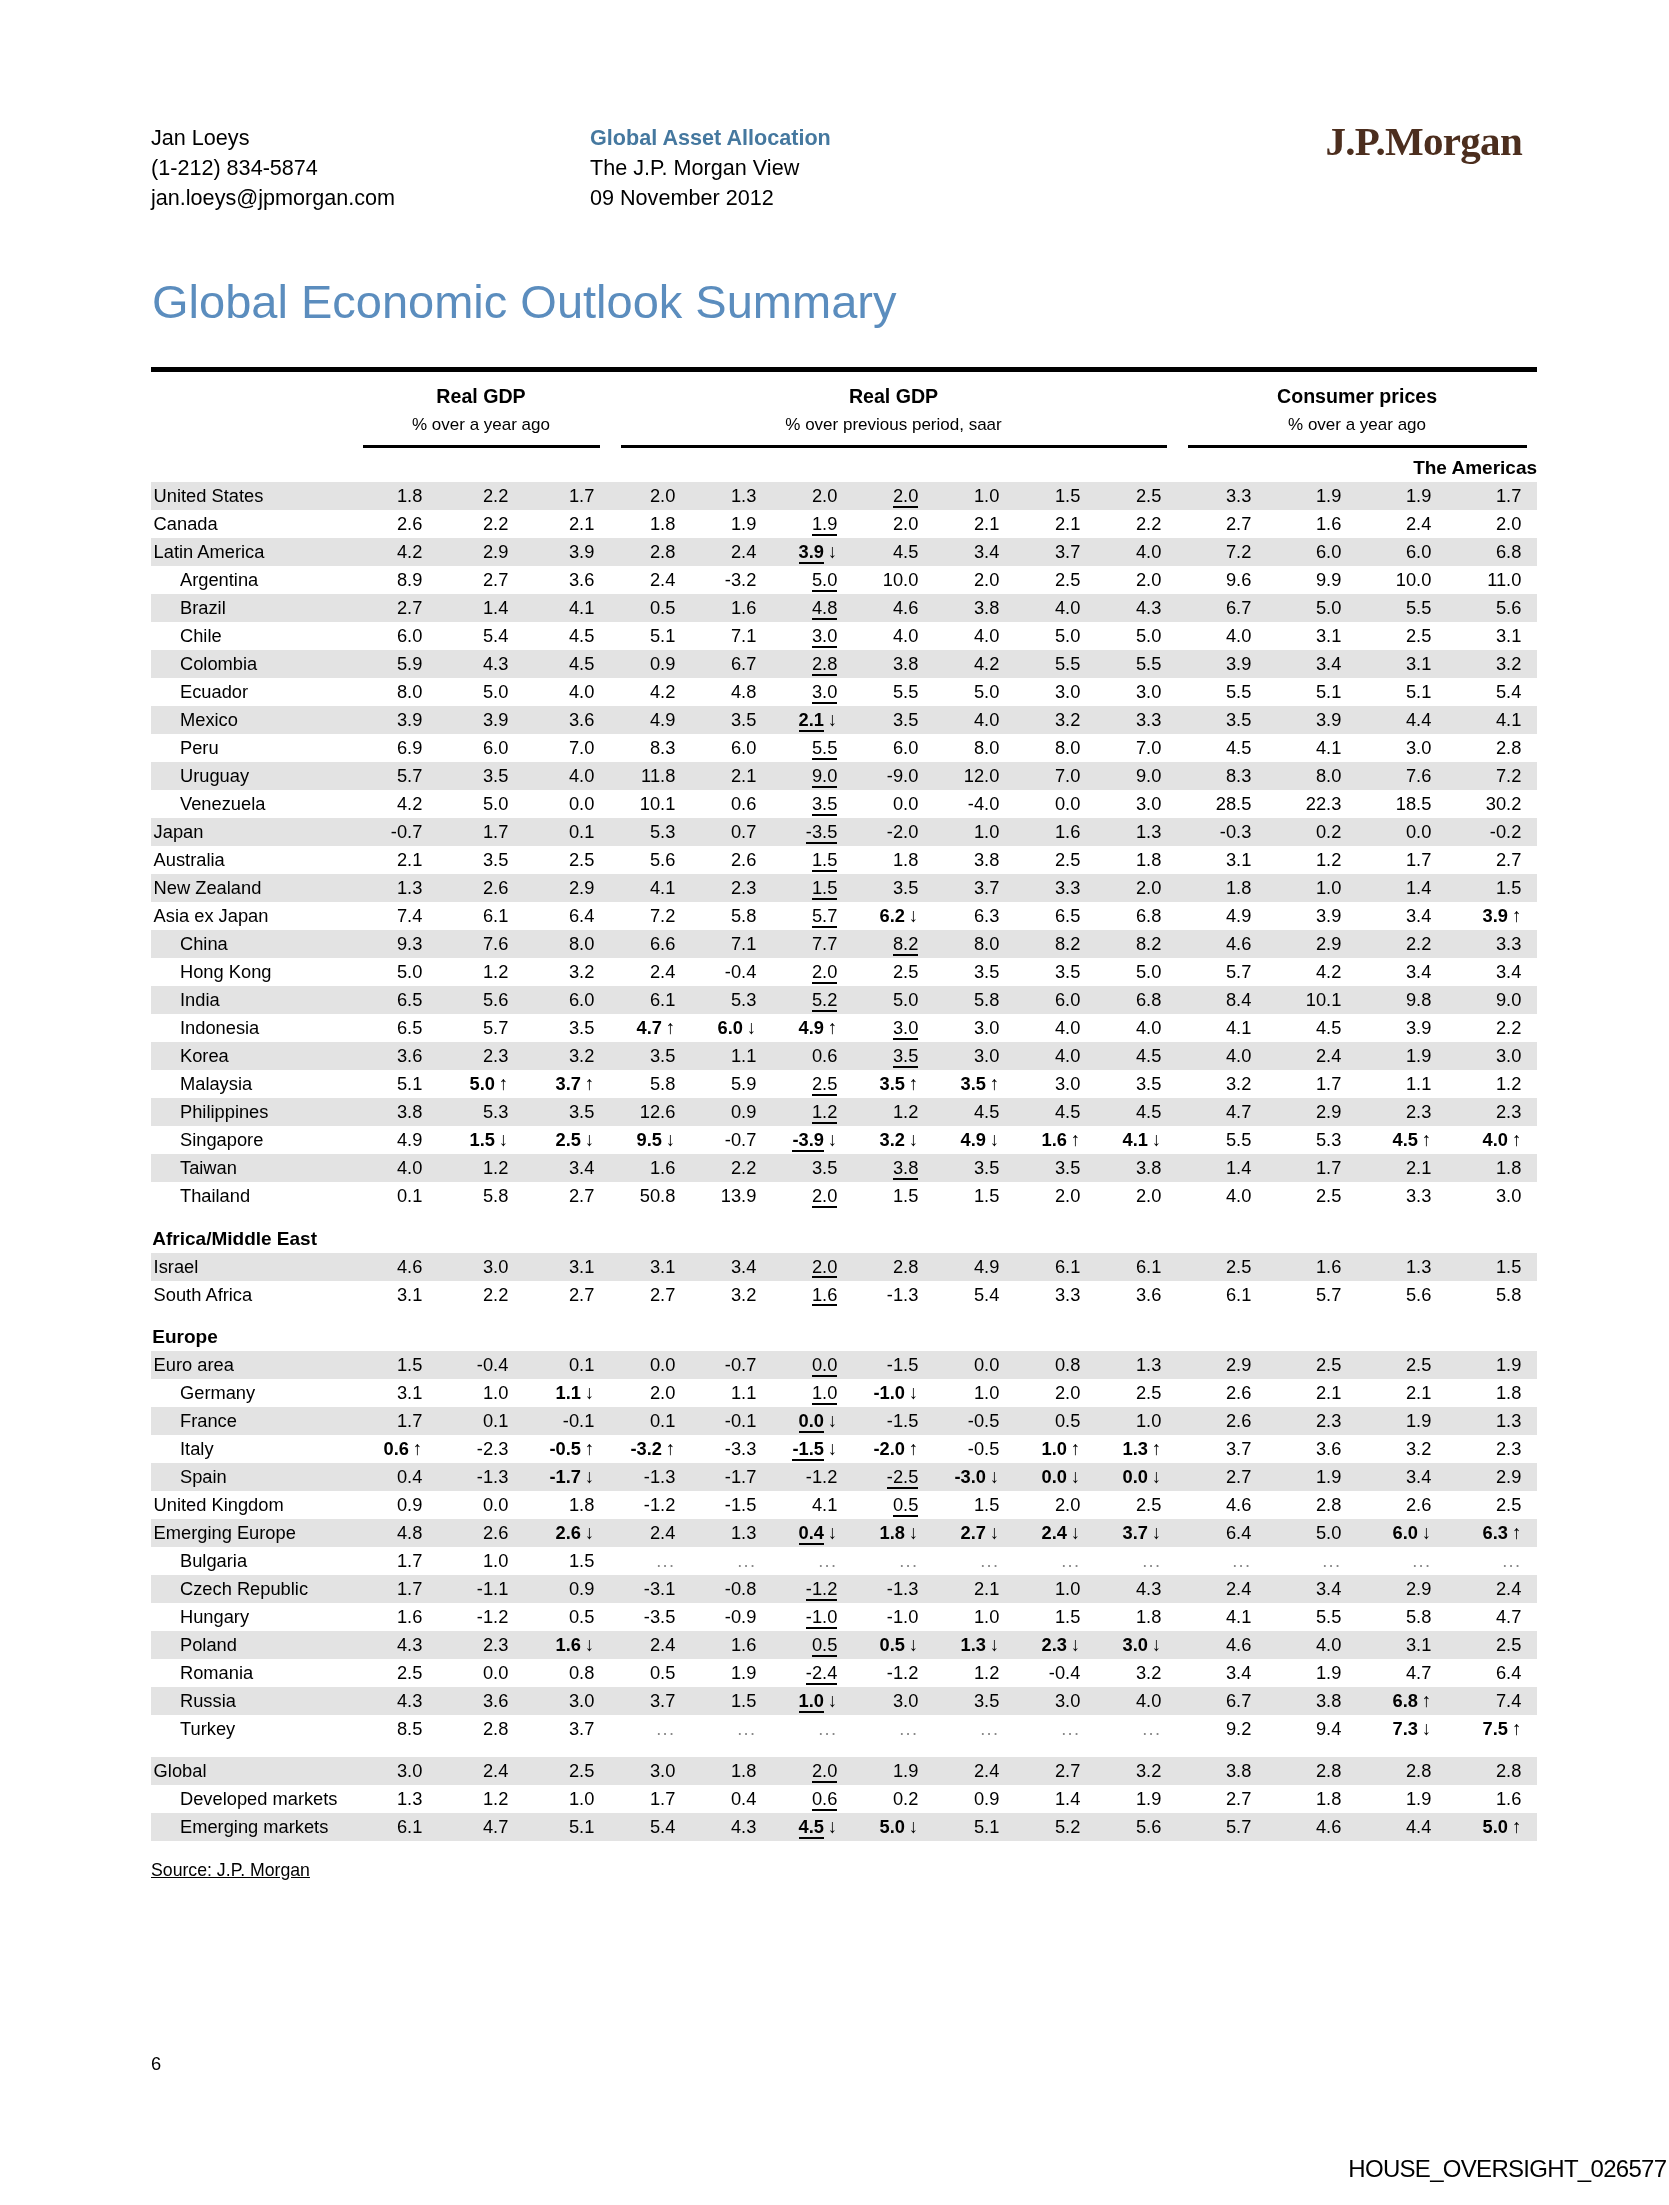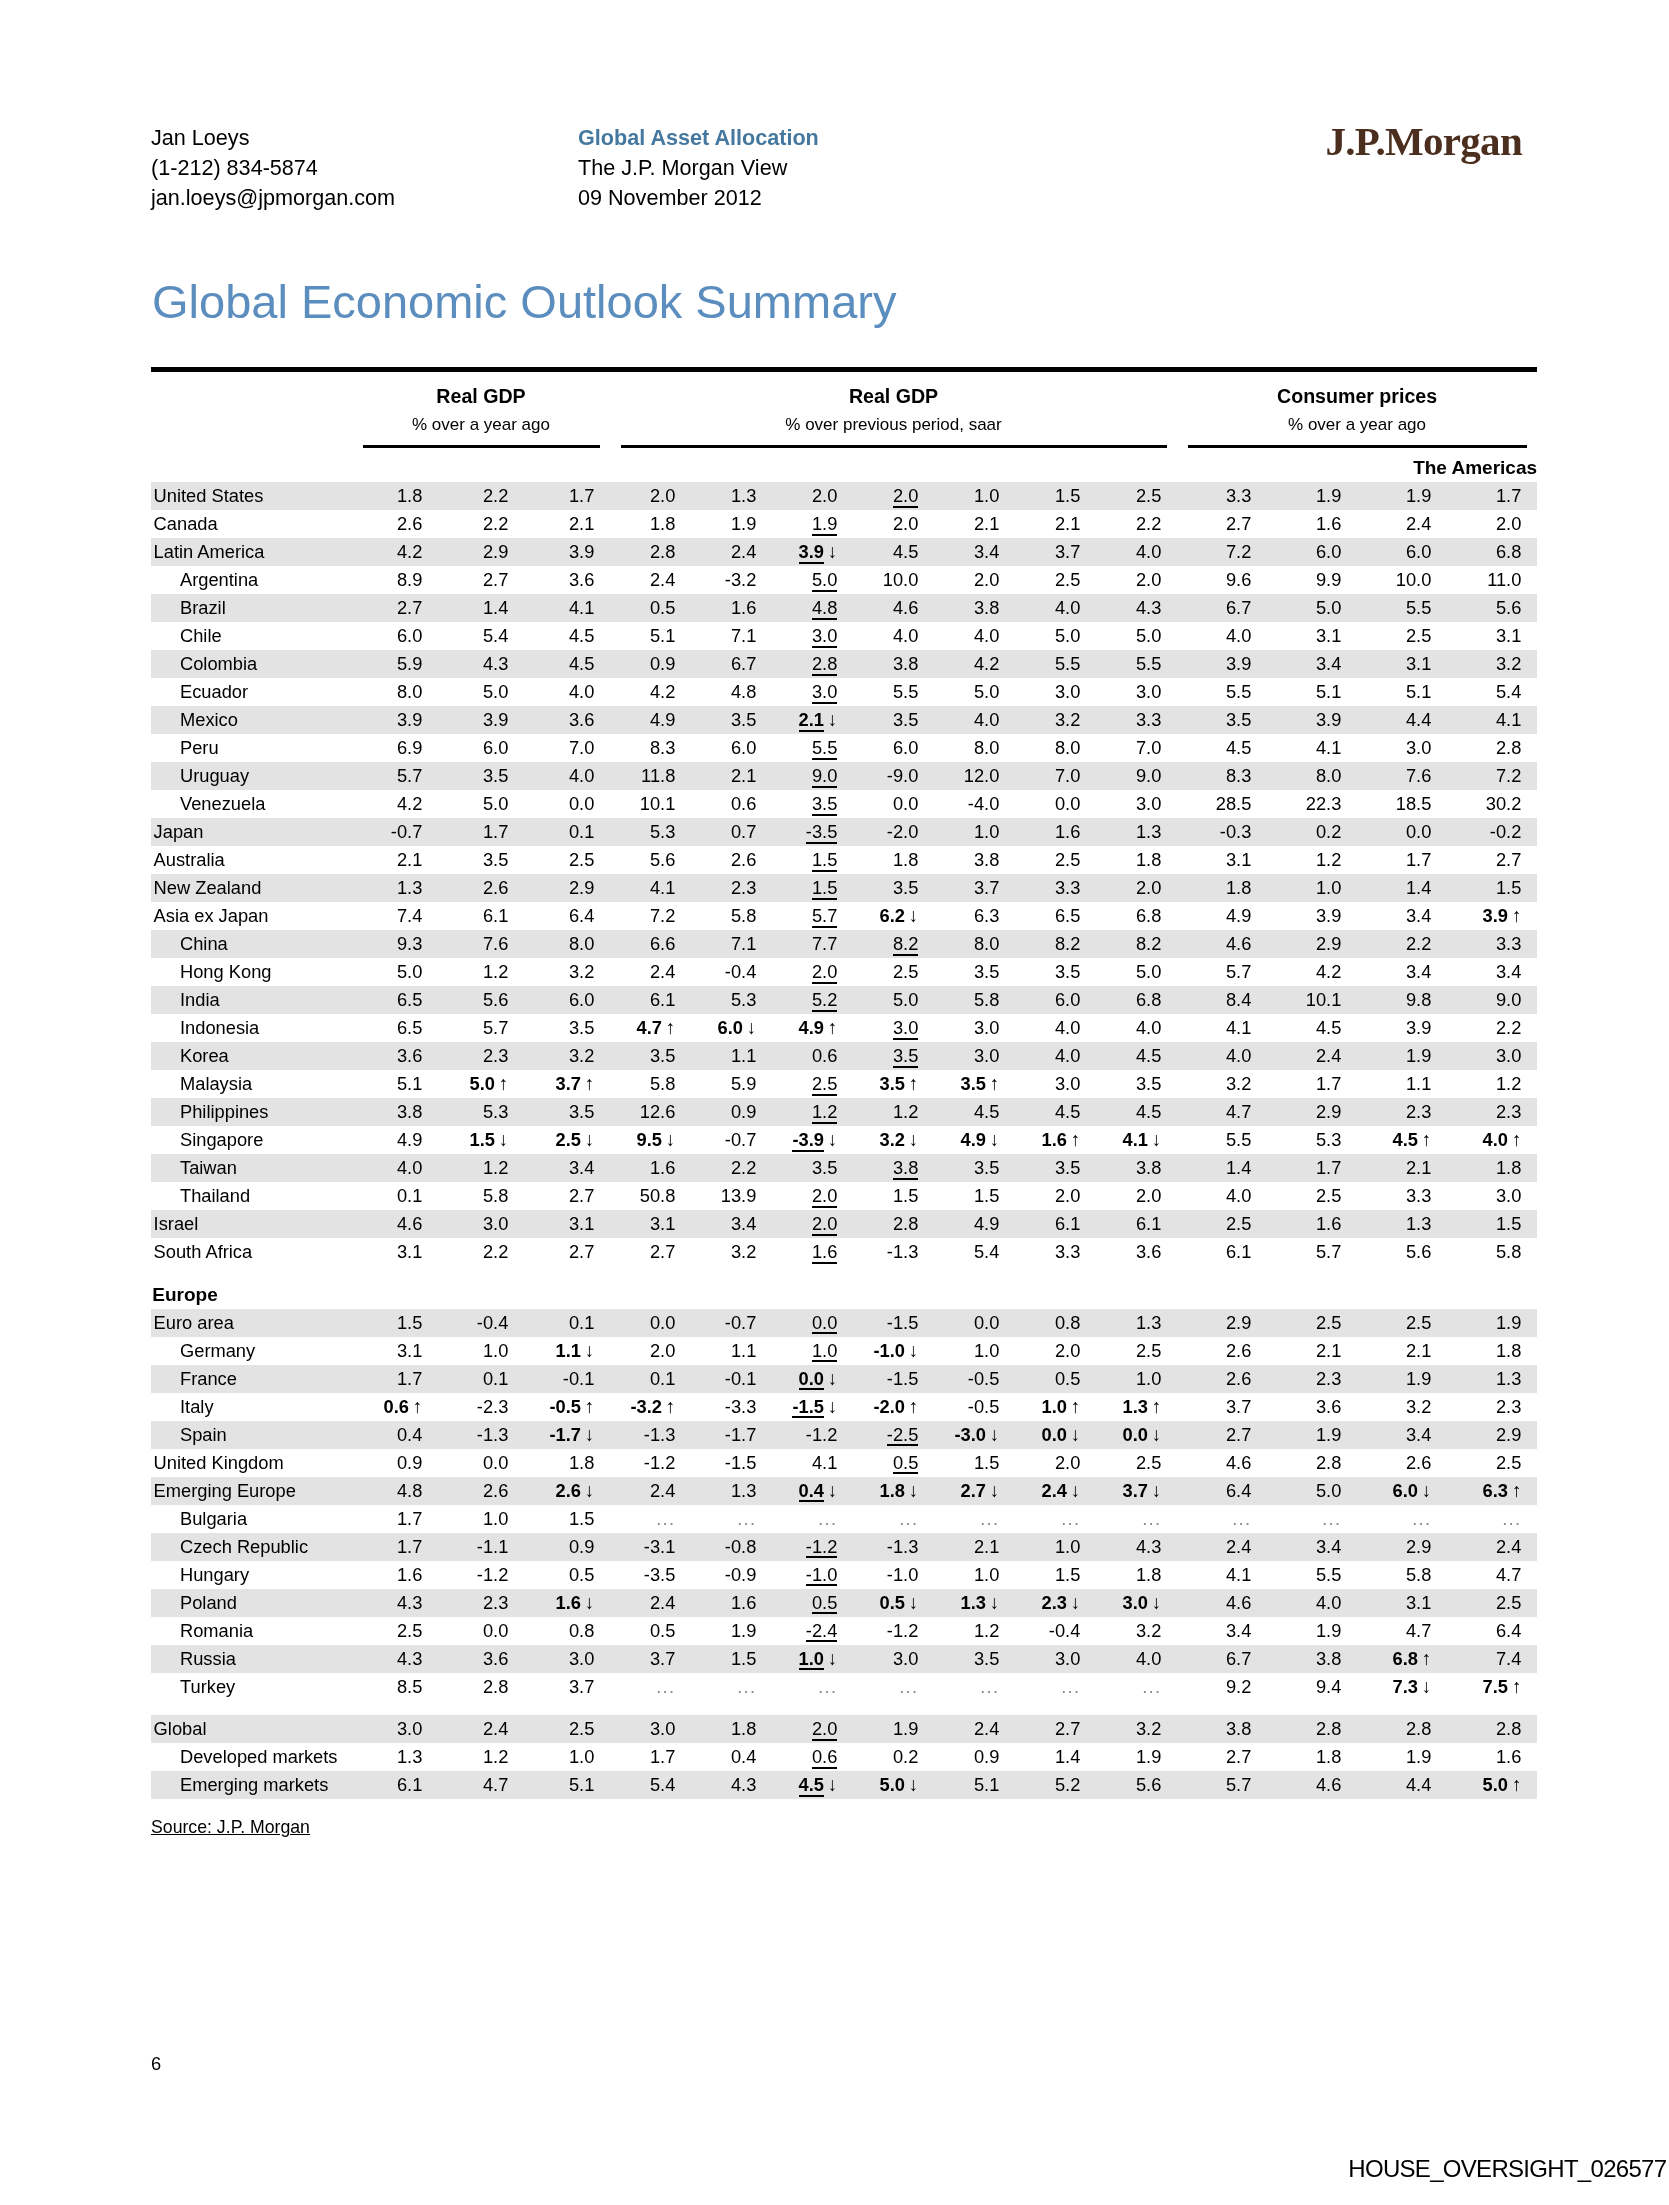--- a/index.html
+++ b/index.html
@@ -1,21 +1,21 @@
 <!DOCTYPE html>
 <html style="font-size:10.5px"><head>
 <meta charset="utf-8">
 <style>
   html,body{margin:0;padding:0;background:#ffffff;}
   body{width:1669px;height:2205px;position:relative;font-family:"Liberation Sans",sans-serif;color:#000;}
   .page{position:absolute;inset:0;overflow:hidden;}
 
   
   .hdr-author{position:absolute;left:151px;top:123px;font-size:21.6px;line-height:30px;}
-  .hdr-pub{position:absolute;left:578px;top:123px;font-size:21.6px;line-height:30px;}
+  .hdr-pub{position:absolute;left:590px;top:123px;font-size:21.6px;line-height:30px;}
   .hdr-pub .series{font-weight:bold;}
   .hdr-logo{position:absolute;right:147px;top:117px;font-family:"Liberation Serif",serif;
             font-size:41px;font-weight:bold;letter-spacing:-0.7px;}
 
   
   .page-title{position:absolute;left:148px;top:270px;font-size:47px;font-weight:normal;letter-spacing:0;}
 
   
   .tblwrap{position:absolute;left:151px;top:367px;width:1385px;}
   table.tbl{border-collapse:collapse;table-layout:fixed;width:1385px;border-top:5.9px solid #000;}
@@ -540,20 +540,23 @@
             <td><span class="num u">2.0</span></td>
             <td><span class="num">1.5</span></td>
             <td><span class="num">1.5</span></td>
             <td><span class="num">2.0</span></td>
             <td><span class="num">2.0</span></td>
             <td><span class="num">4.0</span></td>
             <td><span class="num">2.5</span></td>
             <td><span class="num">3.3</span></td>
             <td><span class="num">3.0</span></td>
           </tr>
+          <tr class="sec-row">
+            <td colspan="15">Africa/Middle East</td>
+          </tr>
           <tr class="stripe">
             <td class="name">Israel</td>
             <td><span class="num">4.6</span></td>
             <td><span class="num">3.0</span></td>
             <td><span class="num">3.1</span></td>
             <td><span class="num">3.1</span></td>
             <td><span class="num">3.4</span></td>
             <td><span class="num u">2.0</span></td>
             <td><span class="num">2.8</span></td>
             <td><span class="num">4.9</span></td>

